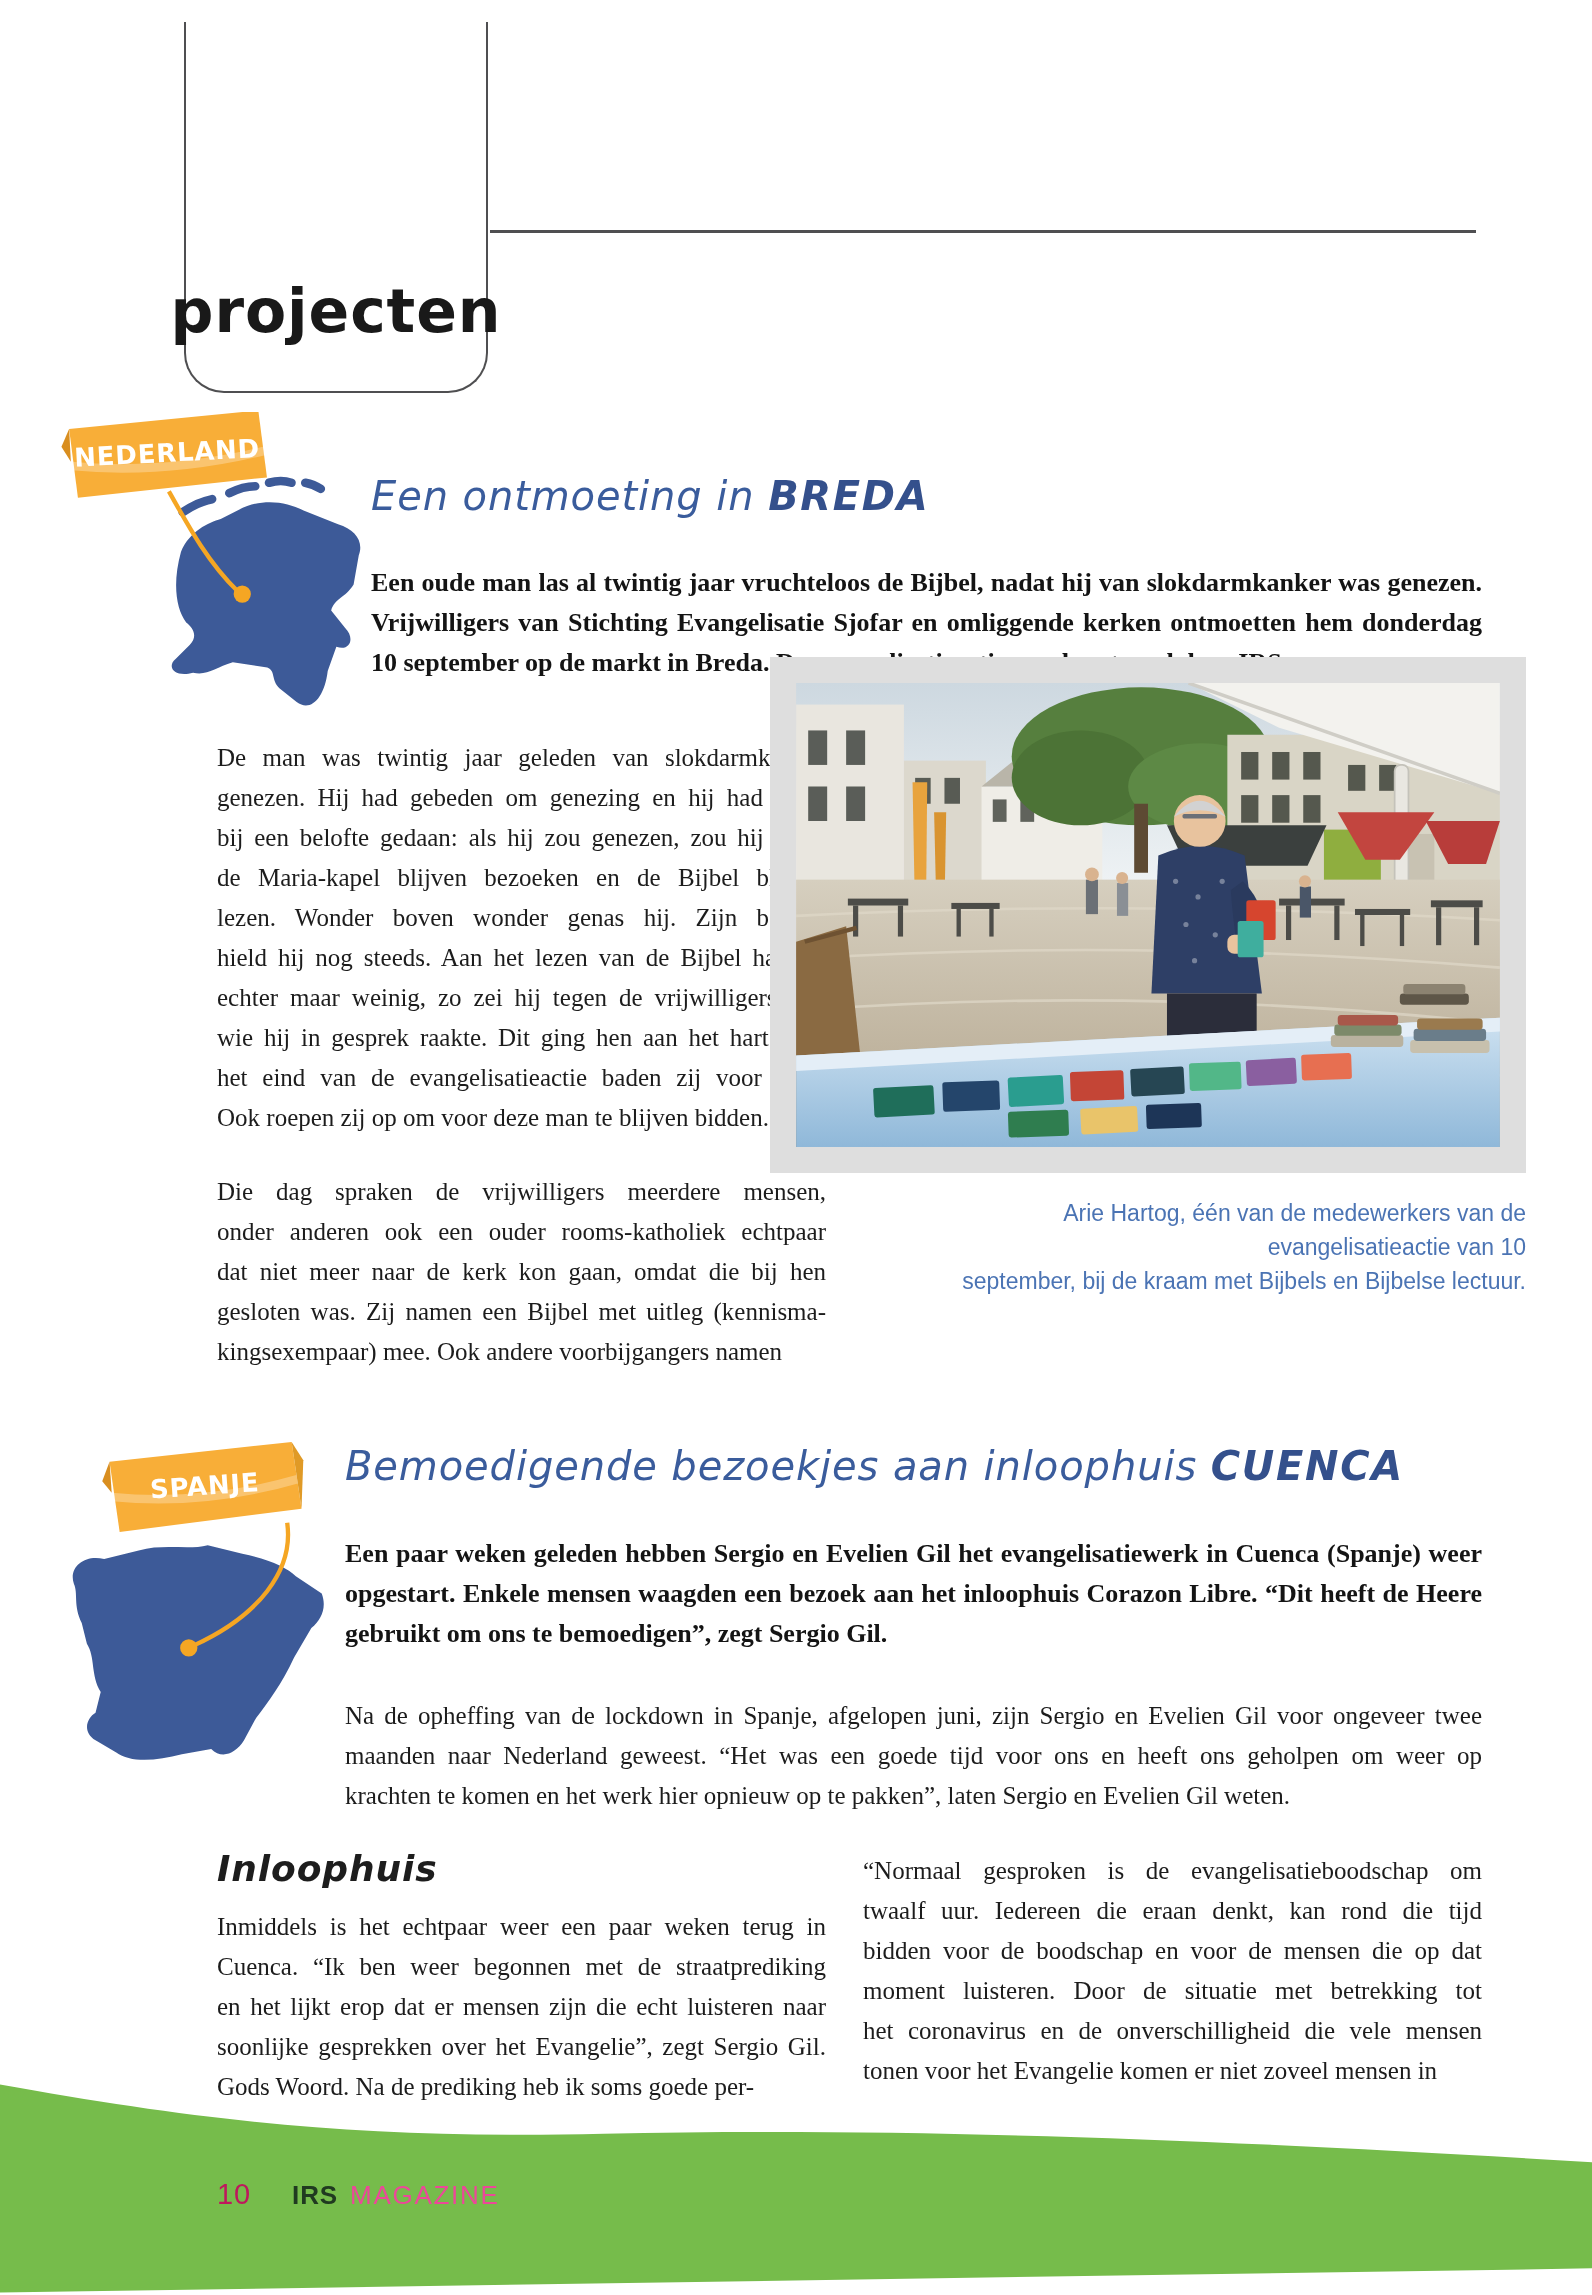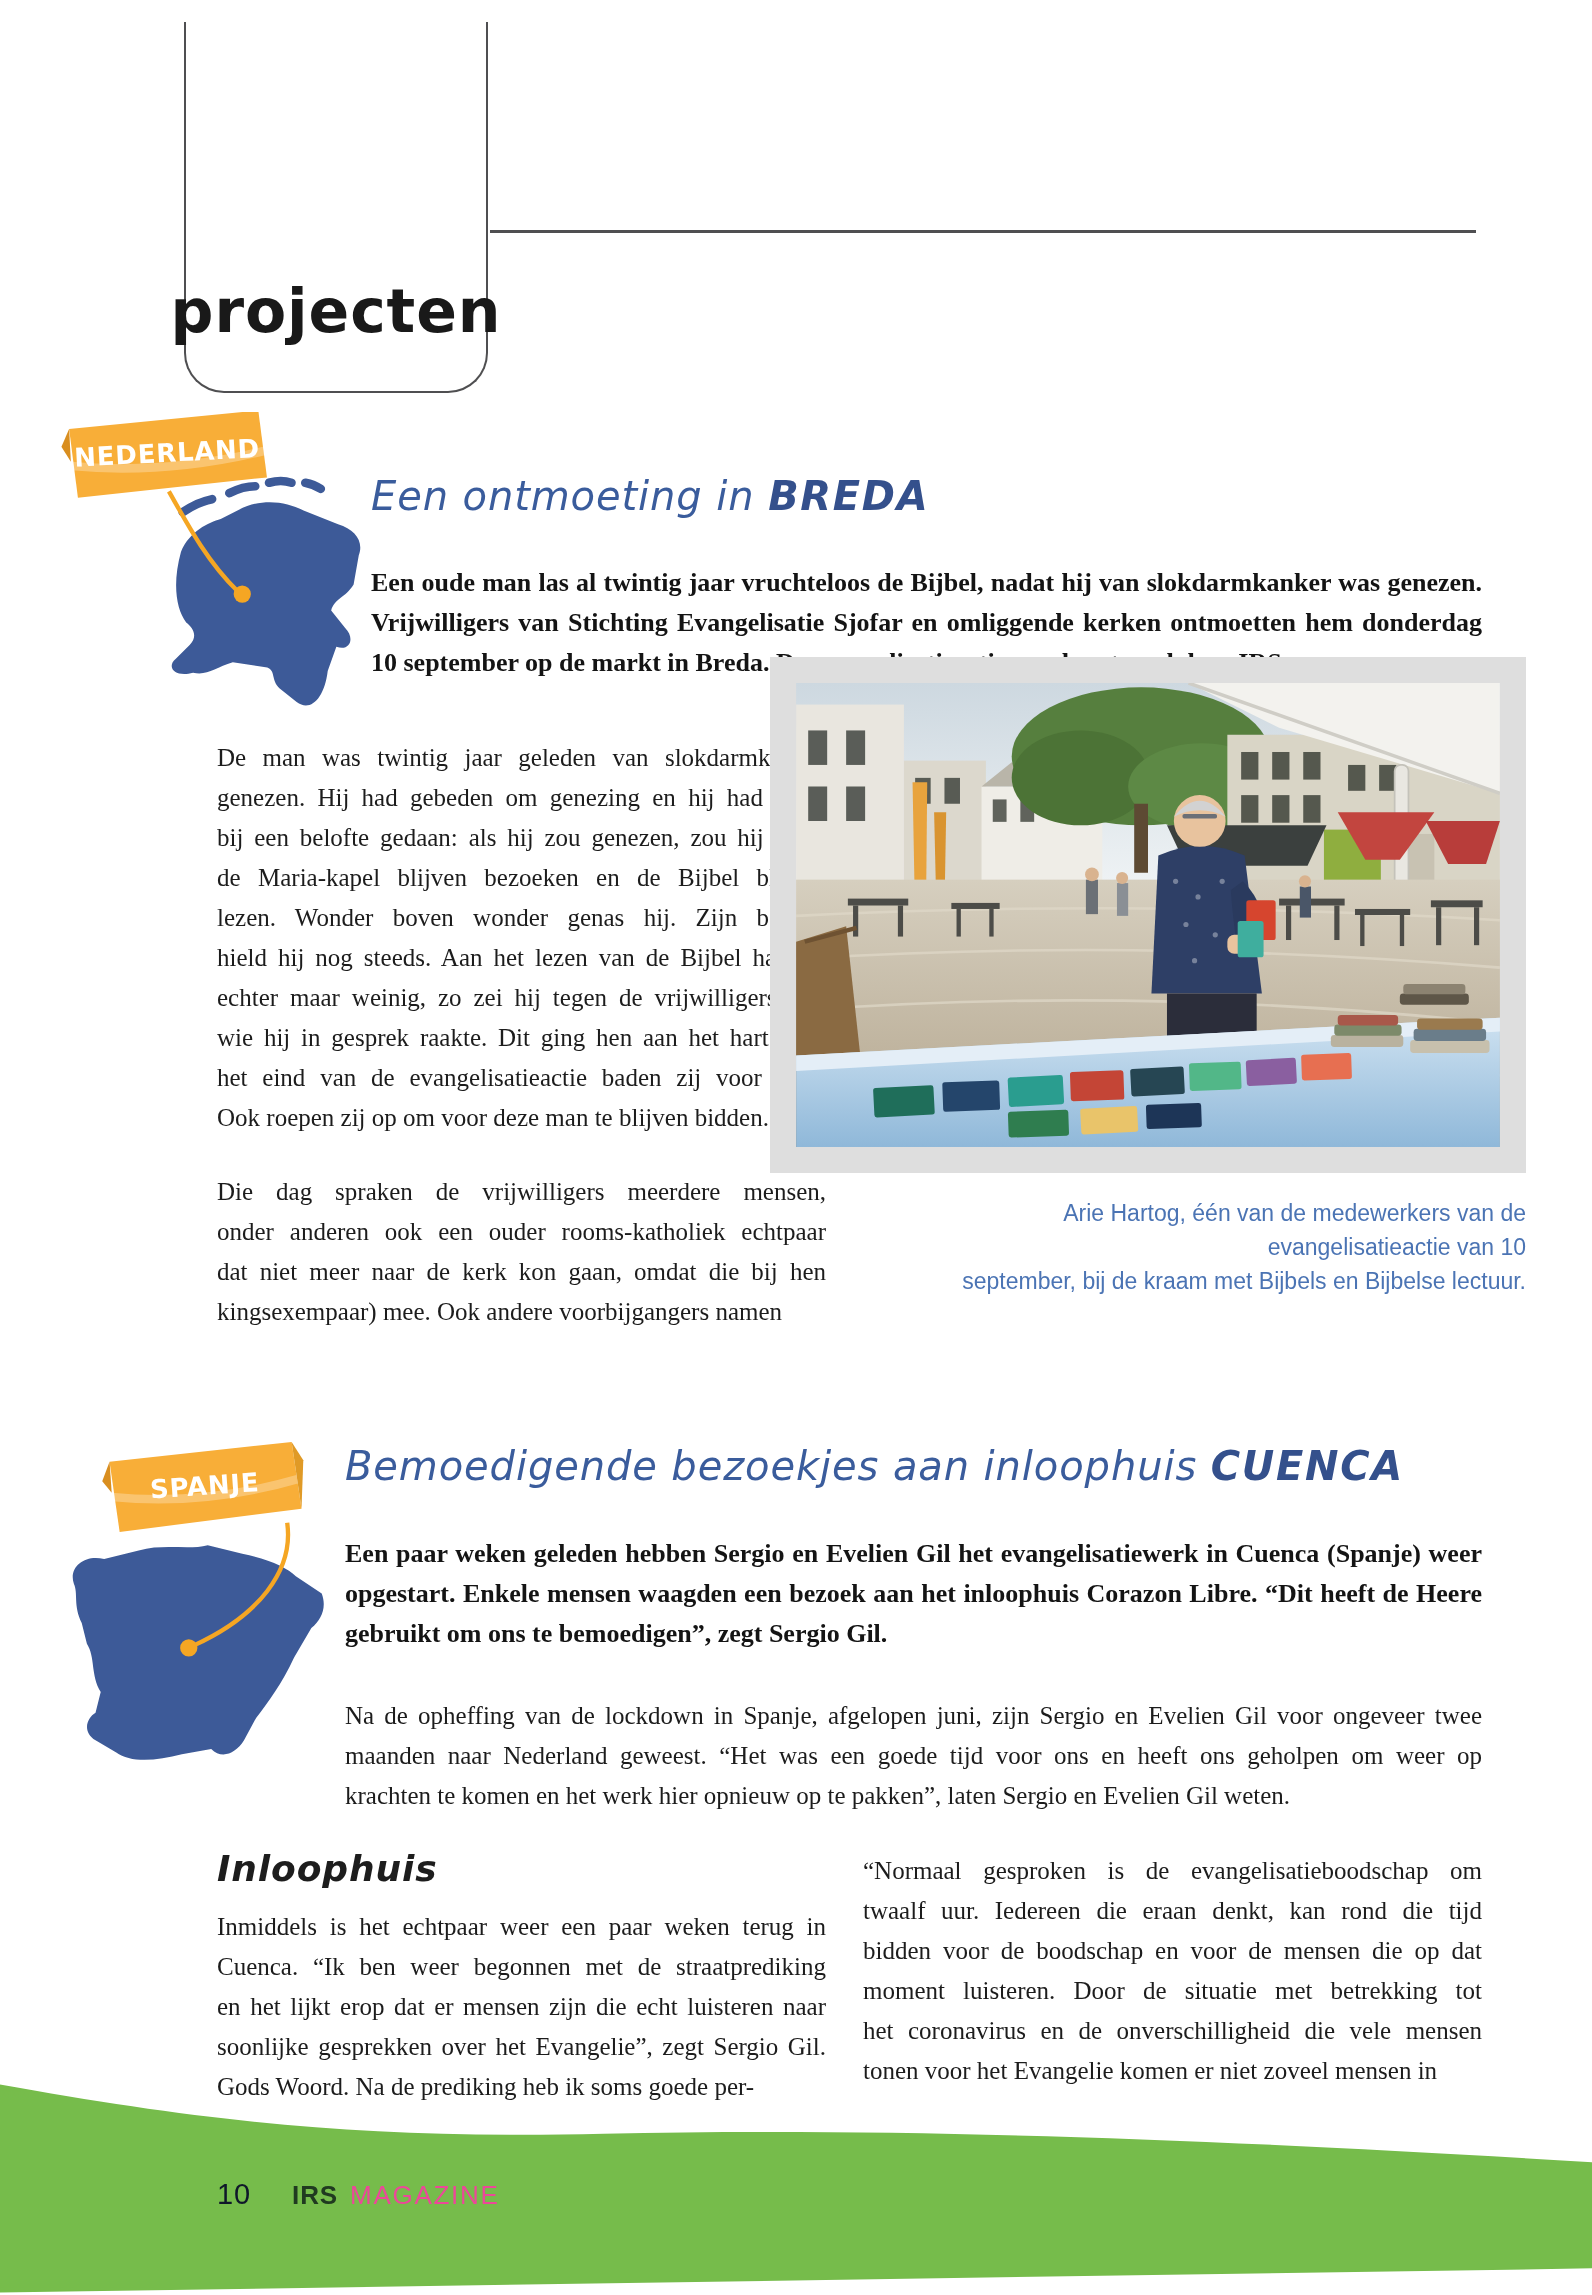--- a/index.html
+++ b/index.html
@@ -38,21 +38,21 @@
   .photo-panel{position:absolute;left:770px;top:657px;width:756px;height:516px;background:#dedede;}
   .photo-panel svg{position:absolute;left:26px;top:26px;}
 
   
   .fig{position:absolute;}
 
   
   .green-band{position:absolute;left:0;top:2037px;width:1592px;height:259px;}
   .footer-text{position:absolute;left:217px;top:2178px;font-family:"Liberation Sans",sans-serif;
                display:flex;align-items:baseline;gap:12px;}
-  .pagenum{font-size:29px;color:#0f172a;letter-spacing:0.9px;}
+  .pagenum{font-size:29px;color:#be185d;letter-spacing:0.9px;}
   .mag-bold{font-weight:bold;font-size:26px;color:#203a20;margin-left:29px;letter-spacing:0.9px;}
   .mag-light{font-size:26px;color:#ec4899;letter-spacing:1.7px;font-weight:400;}
 </style>
 </head>
 <body>
 
 <div id="page">
 
   <div class="tab">
     <span class="tab-label">projecten</span>
@@ -107,20 +107,21 @@
       <div>hield hij nog steeds. Aan het lezen van de Bijbel had hij</div>
       <div>echter maar weinig, zo zei hij tegen de vrijwilligers met</div>
       <div>wie hij in gesprek raakte. Dit ging hen aan het hart. Aan</div>
       <div>het eind van de evangelisatieactie baden zij voor hem.</div>
       <div>Ook roepen zij op om voor deze man te blijven bidden.</div>
     </div>
   <div class="bodycol lines" style="left:217px;top:1172px;width:609px;">
       <div>Die dag spraken de vrijwilligers meerdere mensen,</div>
       <div>onder anderen ook een ouder rooms-katholiek echtpaar</div>
       <div>dat niet meer naar de kerk kon gaan, omdat die bij hen</div>
+      <div>gesloten was. Zij namen een Bijbel met uitleg (kennisma-</div>
       <div>kingsexempaar) mee. Ook andere voorbijgangers namen</div>
     </div>
 
   <div class="photo-panel">
     <svg width="704" height="464" viewBox="0 0 816 538">
       <defs>
         <linearGradient id="sky" x1="0" y1="0" x2="0" y2="1">
           <stop offset="0" stop-color="#cdd8e0"></stop>
             <stop offset="1" stop-color="#eef2f4"></stop>
         </linearGradient>

